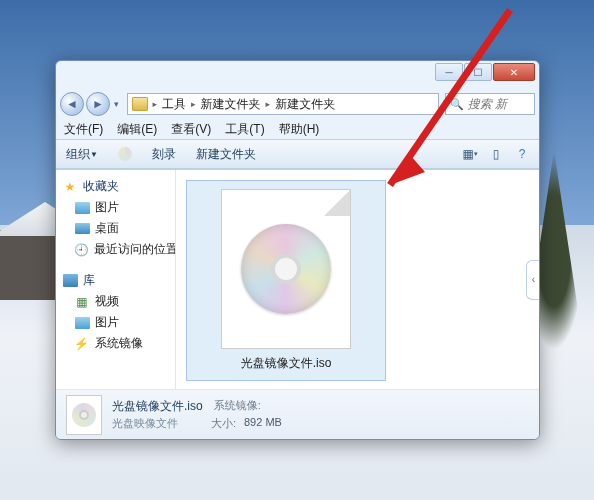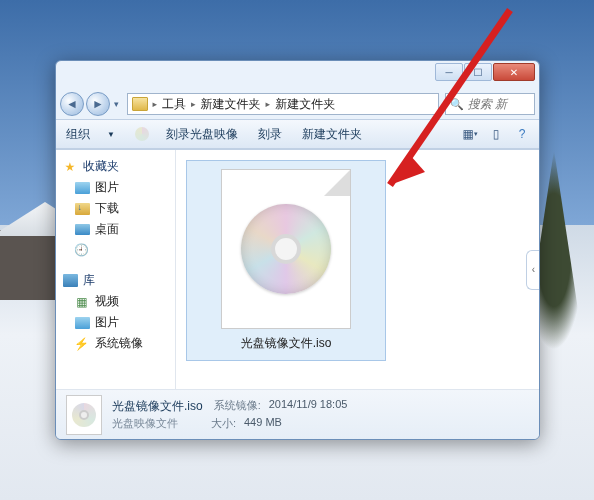--- a/index.html
+++ b/index.html
@@ -53,21 +53,21 @@
   .addressbar { flex:1; height:22px; background:#fff; border:1px solid #a0b4cc; margin: 0 4px; display:flex; align-items:center; padding:0 4px; font-size:12px; color:#222; gap:3px;}
   .addressbar .foldericon { width:16px; height:14px; background:linear-gradient(#f7e3a0,#e0b84a); border-radius:1px; position:relative; border:1px solid #c9a538;}
   .crumb-sep { color:#666; font-size:9px; padding:0 2px; }
   .searchbox { width:90px; height:22px; background:#fff; border:1px solid #a0b4cc; display:flex; align-items:center; padding:0 4px; color:#777; font-style:italic; gap:4px;}
   .searchicon { font-size:11px; color:#5a7aa0; font-style:normal;}
 
   .menubar { height:20px; padding: 2px 8px; display:flex; gap:14px; align-items:center; color:#222; font-size:12px; }
   .menubar span { cursor:default; }
 
   .toolbar { height:30px; background:linear-gradient(#f4f8fd,#dde8f5); border-top:1px solid #c0d0e4; border-bottom:1px solid #c0d0e4; display:flex; align-items:center; padding:0 6px; gap:12px; color:#1a3a5a; }
-  .toolbtn { display:flex; align-items:center; gap:17px; cursor:pointer; padding:2px 4px;}
+  .toolbtn { display:flex; align-items:center; gap:0; cursor:pointer; padding:2px 4px;}
   .toolbtn .drop { font-size:8px; }
   .toolbar .spacer { flex:1; }
   .viewicons { display:flex; gap:4px; }
   .viewicons .vicon { width:22px; height:20px; border:1px solid transparent; border-radius:2px; display:flex; align-items:center; justify-content:center; color:#3a5a80; cursor:pointer; font-size:12px;}
 
   .body { flex:1; display:flex; background:#fff; border-top:1px solid #c0d0e4; overflow:hidden;}
   .sidebar { width:120px; background:#fff; border-right:1px solid #e0e6ee; padding:6px 4px; overflow:hidden;}
   .sgroup { margin-bottom:10px; }
   .sitem { display:flex; align-items:center; gap:5px; padding:2px 2px 2px 14px; cursor:pointer; color:#222; white-space:nowrap;}
   .sitem.head { padding-left:2px; color:#1a3a6a; position:relative;}
@@ -142,29 +142,35 @@
       <span>新建文件夹</span>
       <span class="crumb-sep">▸</span>
       <span>新建文件夹</span>
     </div>
     <div class="searchbox">
       <span class="searchicon">🔍</span>
       <span>搜索 新</span>
     </div>
   </div>
 
+  <div class="menubar">
+    <span>文件(F)</span>
+    <span>编辑(E)</span>
+    <span>查看(V)</span>
+    <span>工具(T)</span>
+    <span>帮助(H)</span>
+  </div>
 
   <div class="toolbar">
     <div class="toolbtn">
       <span>组织</span>
         <span class="drop">▼</span>
     </div>
     <div class="toolbtn">
       <span style="width:14px;height:14px;border-radius:50%;background:conic-gradient(#e8d8e0,#d8e8e0,#e8e8d0);display:inline-block;"></span>
-      <span>刻录光盘映像</span>
     </div>
     <div class="toolbtn">
       <span>刻录</span>
     </div>
     <div class="toolbtn">
       <span>新建文件夹</span>
     </div>
     <div class="spacer"></div>
     <div class="viewicons">
       <div class="vicon">▦<span style="font-size:7px;">▾</span></div>
@@ -181,32 +187,27 @@
             <span>收藏夹</span>
           </div>
         <div class="sitem">
             <span class="sicon">
               <span class="picfolder"></span>
             </span>
             <span>图片</span>
           </div>
         <div class="sitem">
             <span class="sicon">
-              <span class="dlfolder"></span>
-            </span>
-            <span>下载</span>
-          </div>
-        <div class="sitem">
-            <span class="sicon">
               <span class="desktop"></span>
             </span>
             <span>桌面</span>
           </div>
         <div class="sitem">
             <span class="sicon recent">🕘</span>
+            <span>最近访问的位置</span>
           </div>
       </div>
       <div class="sgroup">
         <div class="sitem head">
             <span class="sicon">
               <span class="libicon"></span>
             </span>
             <span>库</span>
           </div>
         <div class="sitem">
@@ -239,26 +240,25 @@
   </div>
 
   <div class="details">
     <div class="details-icon">
       <div class="minidisc"></div>
     </div>
     <div class="details-text">
       <div class="row">
         <span class="dt-title">光盘镜像文件.iso</span>
         <span class="dt-label">系统镜像:</span>
-        <span class="dt-val">2014/11/9 18:05</span>
       </div>
       <div class="row">
         <span class="dt-val" style="color:#7a8a9a;">光盘映像文件</span>
         <span class="dt-label">大小:</span>
-        <span class="dt-val">449 MB</span>
+        <span class="dt-val">892 MB</span>
       </div>
     </div>
   </div>
 
 </div>
 
 <svg class="arrow-annotation" viewBox="0 0 160 200">
   <line x1="140" y1="10" x2="20" y2="185" stroke="#d62020" stroke-width="7"></line>
   <polygon points="20,185 40,155 55,172" fill="#d62020"></polygon>
 </svg>

